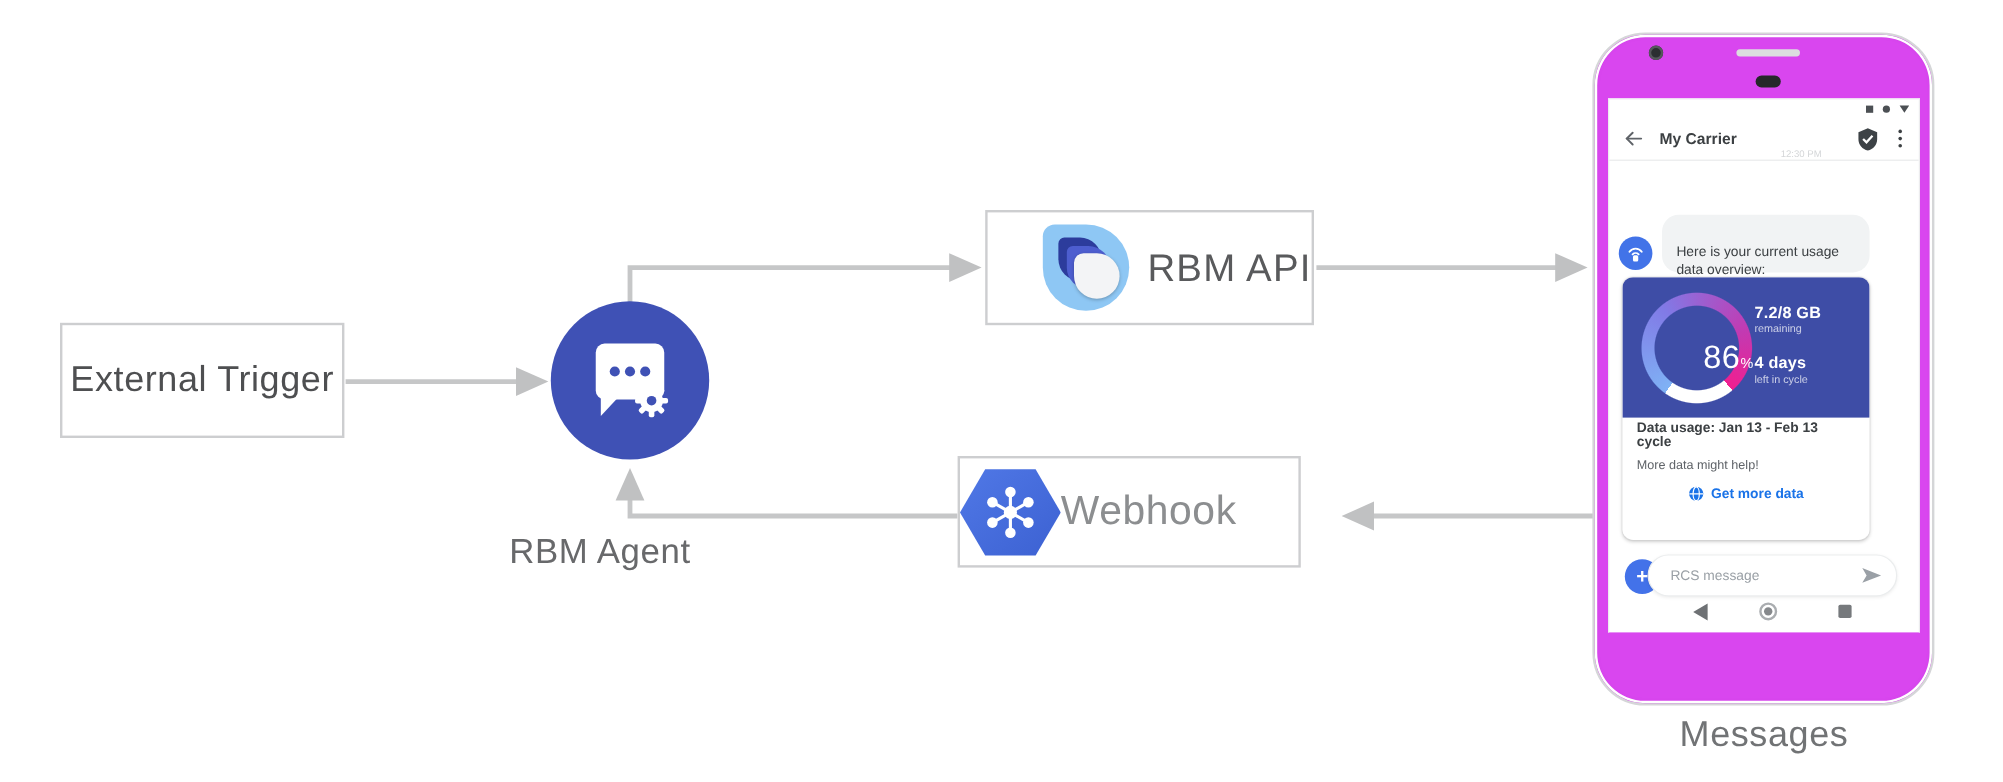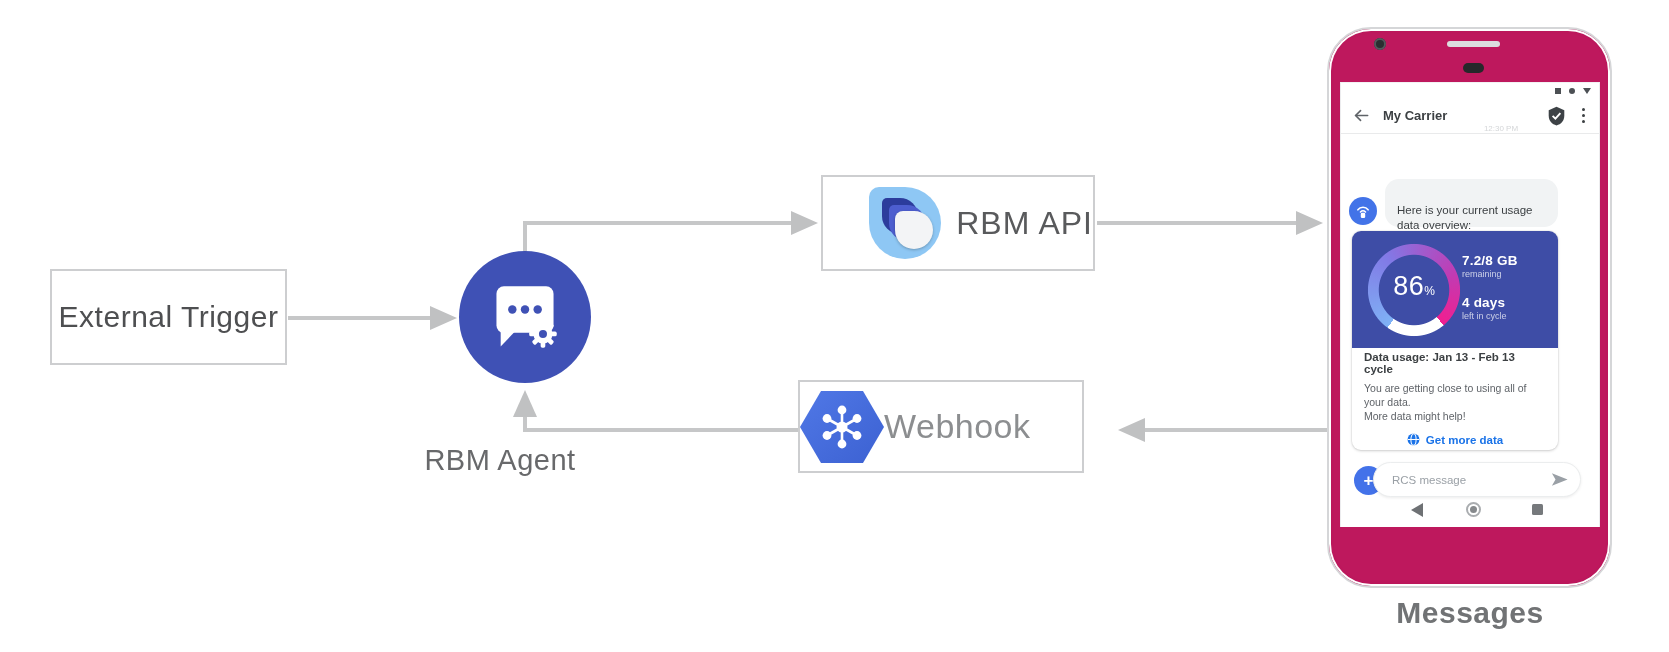--- a/index.html
+++ b/index.html
@@ -27,24 +27,24 @@
   .drop .d-white{left:26px;top:24px;width:38px;height:38px;background:#f3f4f6;border-radius:8px 50% 50% 50%;
                  box-shadow:0 1px 3px rgba(0,0,0,.25);}
 
   
   .agent{position:absolute;left:459px;top:251px;width:132px;height:132px;border-radius:50%;
          background:#3f51b5;display:flex;align-items:center;justify-content:center;}
   .agent-label{position:absolute;left:400px;top:444px;width:200px;text-align:center;
                font-size:29px;color:#68696b;font-weight:300;letter-spacing:.5px;}
 
   .caption-messages{position:absolute;left:1320px;top:596px;width:300px;text-align:center;
-                    font-size:30px;color:#717375;font-weight:700;letter-spacing:.5px;}
-
-  
-  .phone{position:absolute;left:1327px;top:27px;width:285px;height:561px;background:#be185d;
+                    font-size:30px;color:#717375;font-weight:400;letter-spacing:.5px;}
+
+  
+  .phone{position:absolute;left:1327px;top:27px;width:285px;height:561px;background:#d946ef;
          border:2px solid #d5d6d8;border-radius:44px;
          box-shadow:inset 0 0 0 2px #fff, inset 0 0 6px rgba(0,0,0,.06);}
   .cam{position:absolute;left:45px;top:9px;width:12px;height:12px;border-radius:50%;
        background:#2b2e31;box-shadow:inset 0 0 0 2px #55585c;}
   .speaker{position:absolute;left:118px;top:12px;width:53px;height:6px;border-radius:3px;background:#dcdddf;}
   .earpiece{position:absolute;left:134px;top:34px;width:21px;height:10px;border-radius:5px;background:#26282a;}
 
   .screen{position:absolute;left:11px;top:53px;width:260px;height:445px;background:#fff;
           border-left:1px solid #ececee;border-right:1px solid #ececee;border-top:1px solid #f2f2f3;overflow:hidden;}
 
@@ -71,22 +71,22 @@
           border-radius:14px;padding:24px 12px;font-size:11.5px;line-height:15px;color:#3c4043;}
 
   
   .card{position:absolute;left:11px;top:148px;width:206px;height:219px;border-radius:9px;overflow:hidden;
         background:#fff;box-shadow:0 1px 3px rgba(0,0,0,.18), 0 0 0 1px rgba(0,0,0,.03);}
   .card-blue{position:relative;width:100%;height:117px;background:#3e4da6;}
   .gauge{position:absolute;left:15px;top:12px;width:94px;height:94px;border-radius:50%;
          background:conic-gradient(from 215deg,#7fb2f5 0deg,#817ae6 105deg,#c23ab2 215deg,#f01f90 285deg,#ffffff 285deg 360deg);
          -webkit-mask:radial-gradient(closest-side,transparent 74%,#000 76% 97%,transparent 99%);
          mask:radial-gradient(closest-side,transparent 74%,#000 76% 97%,transparent 99%);}
-  .gauge-label{position:absolute;left:15px;top:8px;width:94px;height:94px;display:flex;
-               align-items:center;justify-content:center;color:#fff;font-weight:300;}
+  .gauge-label{position:absolute;left:15px;top:20px;width:94px;height:94px;display:flex;
+               align-items:center;justify-content:flex-end;color:#fff;font-weight:300;}
   .gauge-label .pct{font-size:27px;letter-spacing:.5px;}
   .gauge-label .pctsign{font-size:12px;margin-top:10px;}
   .stats{position:absolute;right:6px;top:22px;width:90px;color:#fff;}
   .stats .big{font-size:13.5px;font-weight:bold;letter-spacing:.2px;}
   .stats .sub{font-size:9px;color:rgba(255,255,255,.72);margin-top:1px;}
   .stats .gap{height:16px;}
   .card-white{padding:3px 12px 0 12px;}
   .card-heading{font-size:11.5px;font-weight:bold;color:#3c4043;margin-bottom:6px;}
   .card-body{font-size:10.5px;color:#5f6368;line-height:14px;}
   .card-cta{margin-top:10px;display:flex;align-items:center;justify-content:center;gap:6px;
@@ -262,21 +262,20 @@
             <div class="big">7.2/8 GB</div>
             <div class="sub">remaining</div>
             <div class="gap"></div>
             <div class="big">4 days</div>
             <div class="sub">left in cycle</div>
           </div>
         </div>
         <div class="card-white">
           <div class="card-heading">Data usage: Jan 13 - Feb 13 cycle</div>
           <div class="card-body">
-            <div>You are getting close to using all of your data.</div>
             <div>More data might help!</div>
           </div>
           <div class="card-cta">
             <svg width="13" height="13" viewBox="0 0 14 14">
               <circle cx="7" cy="7" r="6.4" fill="#1a73e8"></circle>
               <g stroke="#ffffff" stroke-width="1.1" fill="none">
                 <line x1="0.8" y1="7" x2="13.2" y2="7"></line>
                 <ellipse cx="7" cy="7" rx="2.8" ry="6.2"></ellipse>
               </g>
             </svg>

